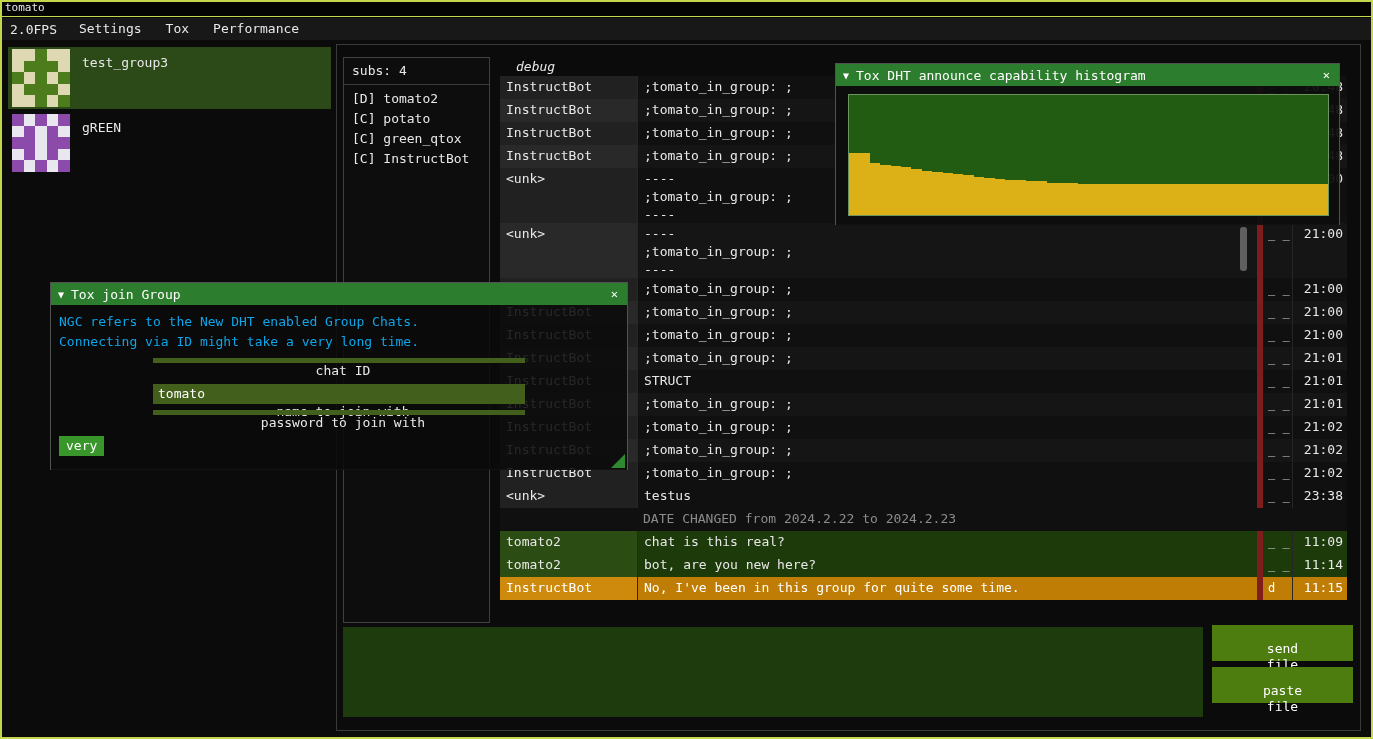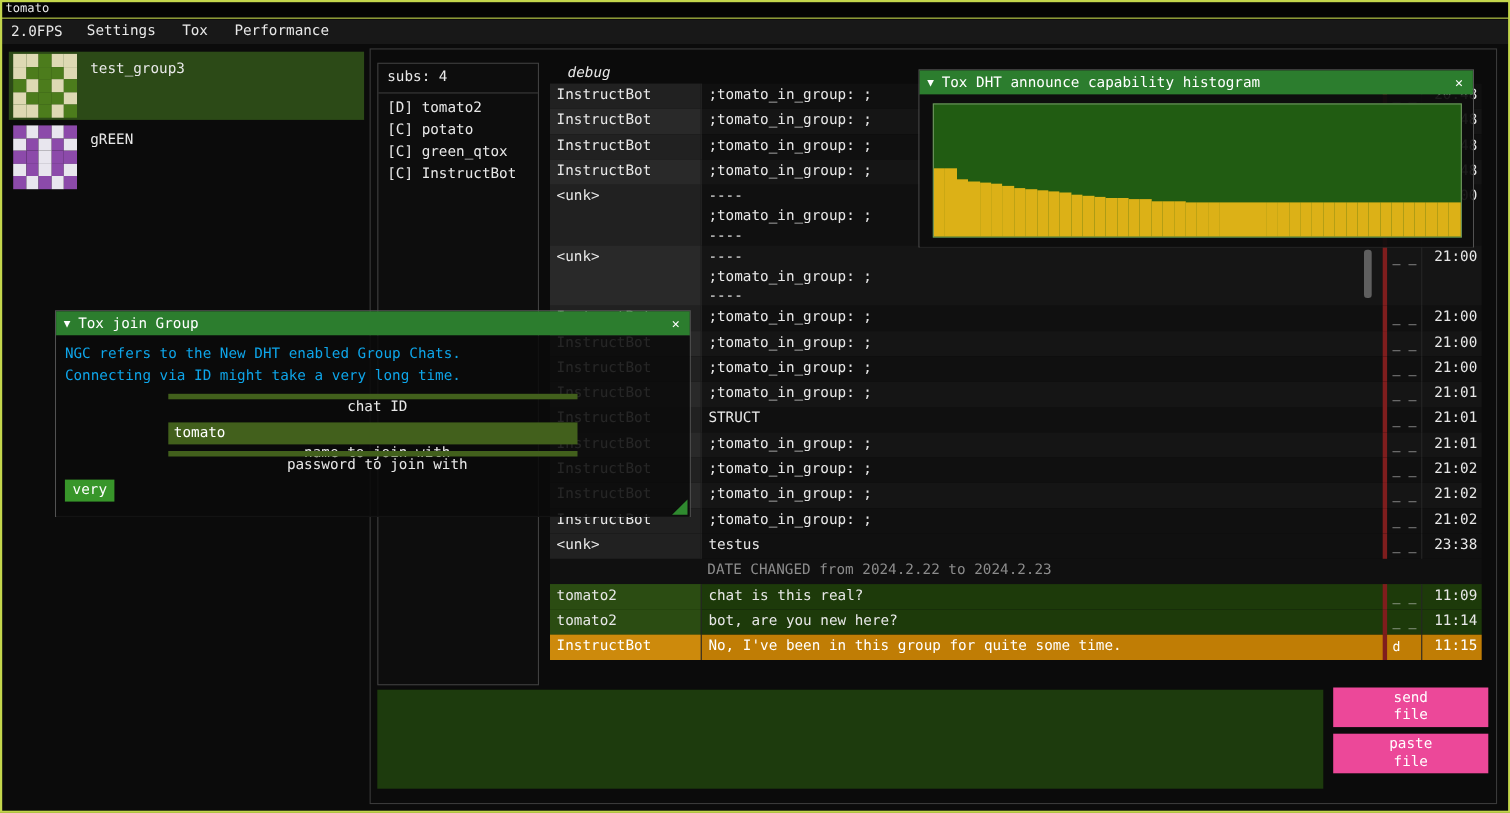--- a/index.html
+++ b/index.html
@@ -36,40 +36,40 @@
 
   
   .chat-header { position:absolute; left:516px; top:58px; height:18px; line-height:18px;font-style:italic; }
   .chat-table { position:absolute; left:500px; top:76px; width:847px; }
   .row { display:flex; height:23px; line-height:22px; }
   .row.even { background:#101010; }
   .row.odd  { background:#151515; }
   .cell { overflow:hidden; white-space:nowrap; }
   .cell.name { width:137px; padding-left:6px; }
   .cell.msg  { width:620px; padding-left:6px; position:relative; border-left:1px solid #262626; }
-  .cell.marks{ width:35px; padding-left:5px; font-size:12px; color:#d2d2d2; border-left:4px solid #7f1d1d; }
+  .cell.marks{ width:35px; padding-left:5px; font-size:12px; color:#d2d2d2; border-left:6px solid #7f1d1d; }
   .cell.time { width:55px; text-align:right; padding-right:4px; border-left:1px solid #262626; }
   .row.even .cell.name { background:#212121; }
   .row.odd  .cell.name { background:#292929; }
   .row.multi { height:55px; }
   .row.multi .cell { line-height:18px; padding-top:2px; }
   .row.s-self, .row.s-self.even, .row.s-self.odd { background:#1d3a0a; }
   .row.s-self .cell.name { background:#2b4c12; }
   .row.s-highlight, .row.s-highlight.even, .row.s-highlight.odd { background:#c07d05; color:#fff; }
   .row.s-highlight .cell.name { background:#cd8a0c; }
   .row.s-highlight .cell.marks { color:#fff; }
   .row.date-row { background:#101010; color:#8c8c8c; }
   .date-text { padding-left:143px; }
   .msg-scrollbar { position:absolute; right:10px; top:4px; width:7px; height:44px;
                    background:#5f5f5f; border-radius:3px; }
 
   
   .composer { position:absolute; left:343px; top:627px; width:860px; height:90px; background:#1d3b0d; }
-  .file-btn { position:absolute; left:1212px; width:141px; height:36px; background:#ec4899; color:#fff;
-              text-align:center; line-height:16px; padding-top:2px; cursor:default; }
+  .file-btn { position:absolute; left:1212px; width:141px; height:36px; background:#4d7c0f; color:#fff;
+              text-align:center; line-height:16px; padding-top:16px; cursor:default; }
   #send-file { top:625px; }
   #paste-file { top:667px; }
 
   
   .float-win { position:absolute; border:1px solid #525252; }
   .win-title { height:22px; background:#2c7d2e; display:flex; align-items:center; color:#fff; }
   .collapse { font-size:10px; margin:0 7px 0 7px; }
   .win-title-text { flex:1; }
   .win-close { padding:0 9px; font-size:12px; }
   #hist-win { left:835px; top:63px; width:505px; height:162px; z-index:20; }

